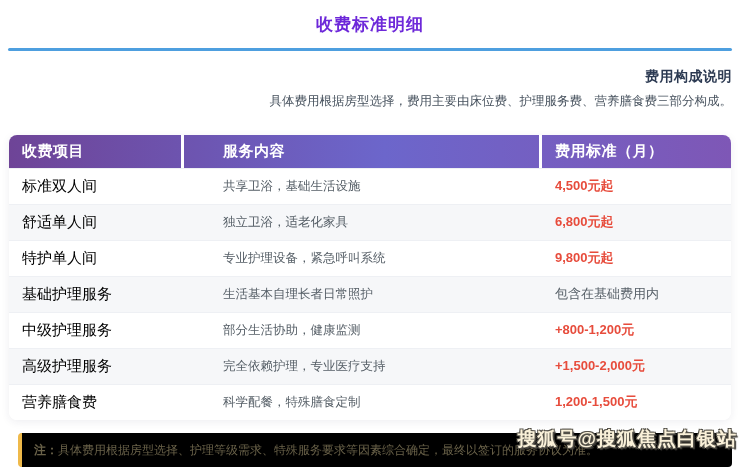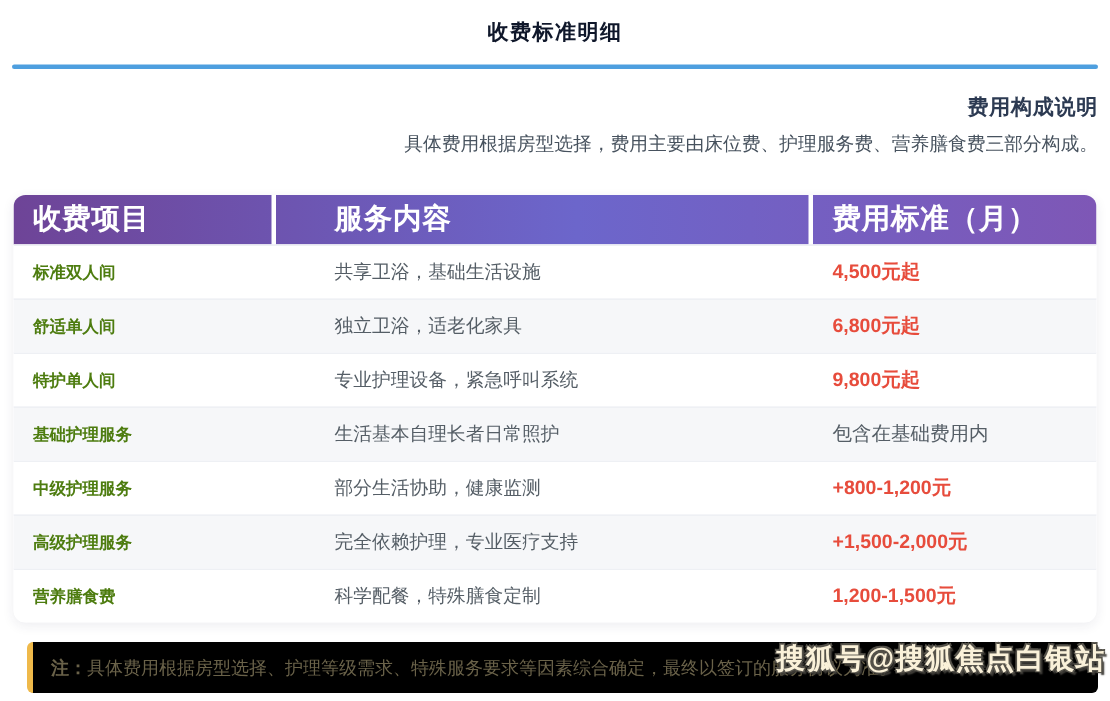--- a/index.html
+++ b/index.html
@@ -3,55 +3,55 @@
 <meta charset="utf-8">
 <style>
   html,body{margin:0;padding:0;}
   body{
     width:740px;height:467px;position:relative;overflow:hidden;
     background:#ffffff;
     font-family:"Liberation Sans","DejaVu Sans",sans-serif;
   }
   .page-title{
     text-align:center;padding-top:13px;
-    font-size:14px;font-weight:bold;color:#0f172a;letter-spacing:1px;
+    font-size:17px;font-weight:bold;color:#6d28d9;letter-spacing:1px;
   }
   .divider{
     height:3px;background:#4e9fdf;margin:12px 8px 0 8px;border-radius:2px;
   }
   .section{margin:17px 8px 0 8px;text-align:right;}
   .section-heading{
     font-size:14px;font-weight:bold;color:#2c3a52;letter-spacing:.5px;
   }
   .section-desc{
     margin-top:7px;font-size:12.5px;color:#47525e;line-height:1.4;
   }
   .fee-table{
     margin:24px 9px 0 9px;border-radius:8px;overflow:hidden;
     box-shadow:0 2px 8px rgba(40,40,80,0.08);
     background:#fff;
   }
   .thead{
     display:flex;height:33px;align-items:center;
     background:linear-gradient(90deg,#6e4497 0%,#6c66cb 52%,#7e57b6 100%);
-    color:#ffffff;font-size:19px;font-weight:bold;letter-spacing:.5px;
+    color:#ffffff;font-size:15px;font-weight:bold;letter-spacing:.5px;
   }
   .cell{box-sizing:border-box;padding-left:13px;display:flex;align-items:center;height:100%;}
   .c1{width:172px;flex:none;}
   .c2{flex:1;padding-left:39px;}
   .c3{width:192px;flex:none;}
   .thead .c2,.thead .c3{border-left:3px solid #ffffff;}
   .trow .c2,.trow .c3{border-left:3px solid transparent;}
   .trow{
     display:flex;height:35px;align-items:center;background:#ffffff;
     border-top:1px solid #eef0f4;
     font-size:12.5px;color:#555e66;
   }
   .trow.alt{background:#f6f7f9;}
-  .trow .c1{font-weight:bold;color:#4d7c0f;font-size:11px;}
+  .trow .c1{font-weight:normal;color:#000000;font-size:15px;}
   .trow .c3{font-size:13px;text-align:right;}
   .trow .c3.red{color:#e74c3c;font-weight:bold;}
   .note-box{
     margin:13px 8px 0 18px;box-sizing:border-box;
     background:#000000;border-left:4px solid #efb94a;border-radius:4px;
     padding:9px 12px;font-size:12px;color:#6a6249;line-height:1.35;
   }
   .note-prefix{font-weight:bold;}
   .watermark{
     position:absolute;right:3px;bottom:15px;white-space:nowrap;

